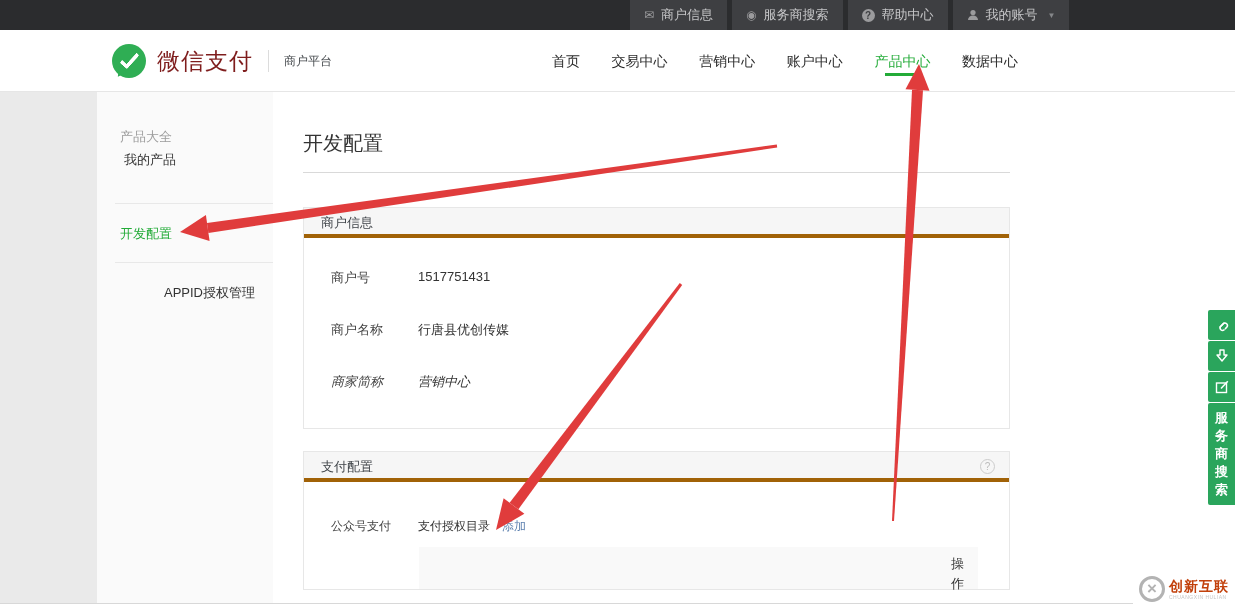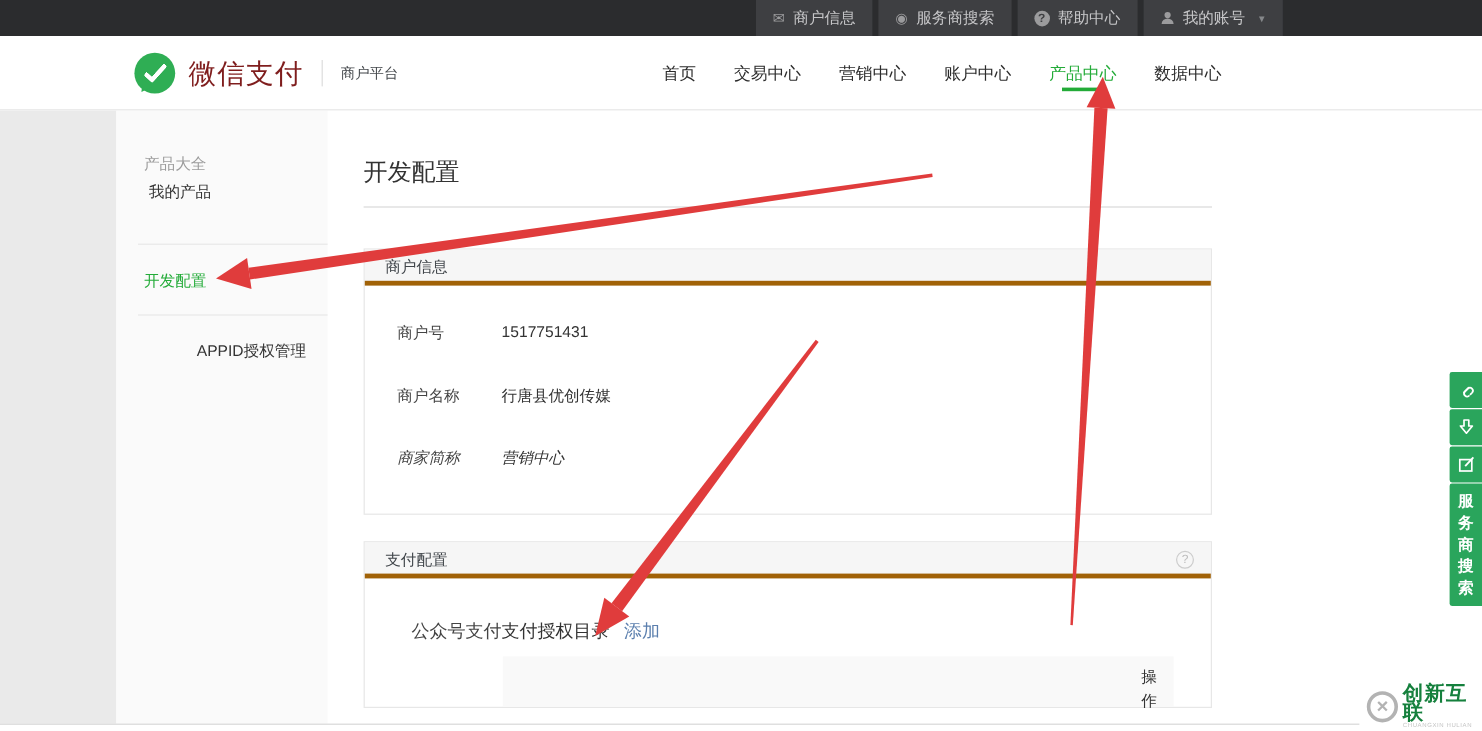--- a/index.html
+++ b/index.html
@@ -56,21 +56,21 @@
   .panel-h { height:30px; line-height:29px; background:#f6f6f6; border-bottom:4px solid #a16207;
              padding-left:17px; font-size:13px; color:#40454a; position:relative; }
   .help-circle { position:absolute; right:14px; top:7px; width:15px; height:15px; border-radius:50%;
                  border:1px solid #ccc; color:#bbb; font-size:10px; line-height:13px; text-align:center; cursor:pointer; }
   .p1-body { padding:31px 0 37px; }
   .frow { display:flex; height:52px; font-size:13px; }
   .frow.last { height:18px;font-style:italic; }
   .flabel { width:114px; padding-left:27px; color:#444; }
   .fvalue { color:#333; }
   .p2-body { padding-top:34px; }
-  .prow { display:flex; font-size:15px; height:20px; align-items:center;text-align:right; }
+  .prow { display:flex; font-size:12px; height:20px; align-items:center; }
   .dir-label { color:#333; margin-right:12px; }
   .add-link { color:#5b7fae; cursor:pointer; }
   .graybox { margin:11px 0 0 115px; width:559px; height:42px; background:#f9f9f9; position:relative;
              font-size:13px; }
   .gb-entry { position:absolute; left:13px; top:14px; color:#333; white-space:nowrap; }
   .gb-note { color:#9a9a9a; }
   .ops { position:absolute; top:7px; right:13px; width:14px; line-height:20px; color:#333; word-break:break-all; }
 
   
   .floatbar { position:absolute; right:0; top:310px; width:27px; display:flex; flex-direction:column;
@@ -81,21 +81,21 @@
            font-weight:bold; line-height:18px; cursor:pointer; border-radius:2px 0 0 2px; word-break:break-all; }
 
   
   .footer-strip { position:absolute; left:0; top:604px; width:100%; height:5px; background:#fff; z-index:29; }
   .footer-line { position:absolute; left:0; top:603px; width:1133px; height:1px; background:#d8d8d8; z-index:30; }
   .watermark { position:absolute; left:1133px; top:568px; width:102px; height:41px; background:#fff;
                display:flex; align-items:center; z-index:31; }
   .wm-logo { width:26px; height:26px; border:3px solid #b3b3b3; border-radius:50%; color:#b3b3b3;
              font-weight:bold; font-size:17px; line-height:20px; text-align:center; margin-left:6px; flex:none; }
   .wm-text { margin-left:4px; }
-  .wm-name { font-size:17px; font-weight:bold; color:#15803d; line-height:16px; letter-spacing:1px; }
+  .wm-name { font-size:14px; font-weight:bold; color:#c2410c; line-height:16px; letter-spacing:1px; }
   .wm-sub { font-size:5px; color:#c4c4c4; letter-spacing:0.5px; }
 
   
   .overlay { position:absolute; left:0; top:0; width:1235px; height:609px; z-index:50; pointer-events:none; }
 </style>
 </head>
 <body>
 
 <div class="topbar">
   <div class="tb-items">

